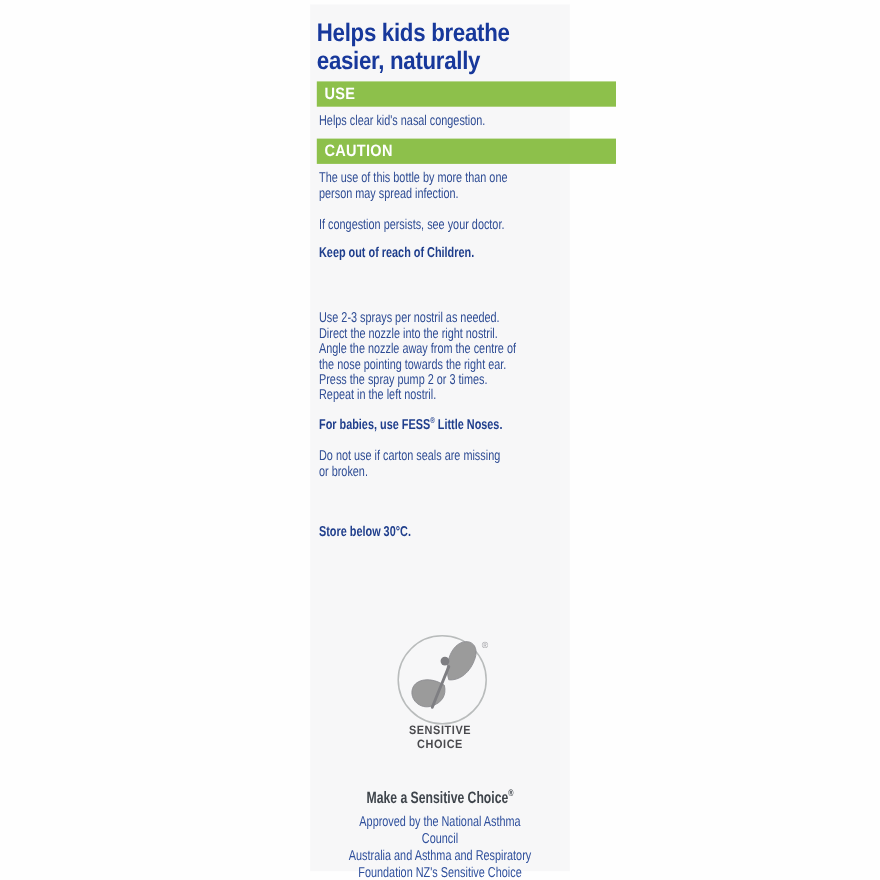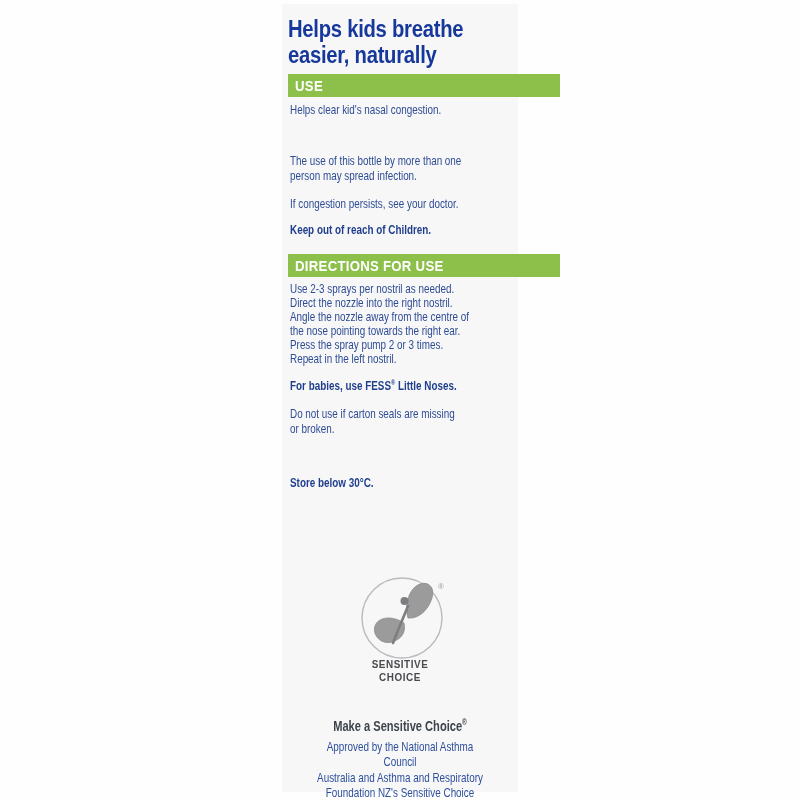--- a/index.html
+++ b/index.html
@@ -77,34 +77,34 @@
     <div>easier, naturally</div>
   </div>
 
   <div class="abs banner" style="top:70px;">
     <span class="banner-label">USE</span>
   </div>
   <div class="abs body-text" style="top:98px;">
     <div>Helps clear kid's nasal congestion.</div>
   </div>
 
+  <div class="abs banner" style="top:122px;">
+    <span class="banner-label">CAUTION</span>
+  </div>
   <div class="abs body-text" style="top:149px;">
     <div>The use of this bottle by more than one</div>
     <div>person may spread infection.</div>
   </div>
   <div class="abs body-text" style="top:192px;">
     <div>If congestion persists, see your doctor.</div>
   </div>
   <div class="abs body-text bold" style="top:218px;">
     <div>Keep out of reach of Children.</div>
   </div>
 
-  <div class="abs banner" style="top:250px;">
-    <span class="banner-label">DIRECTIONS FOR USE</span>
-  </div>
   <div class="abs body-text tight" style="top:278px;">
     <div>Use 2-3 sprays per nostril as needed.</div>
     <div>Direct the nozzle into the right nostril.</div>
     <div>Angle the nozzle away from the centre of</div>
     <div>the nose pointing towards the right ear.</div>
     <div>Press the spray pump 2 or 3 times.</div>
     <div>Repeat in the left nostril.</div>
   </div>
   <div class="abs body-text bold" style="top:374px;">
     <div class="nowrap"><span>For babies, use FESS</span><sup class="reg">®</sup><span> Little Noses.</span></div>

